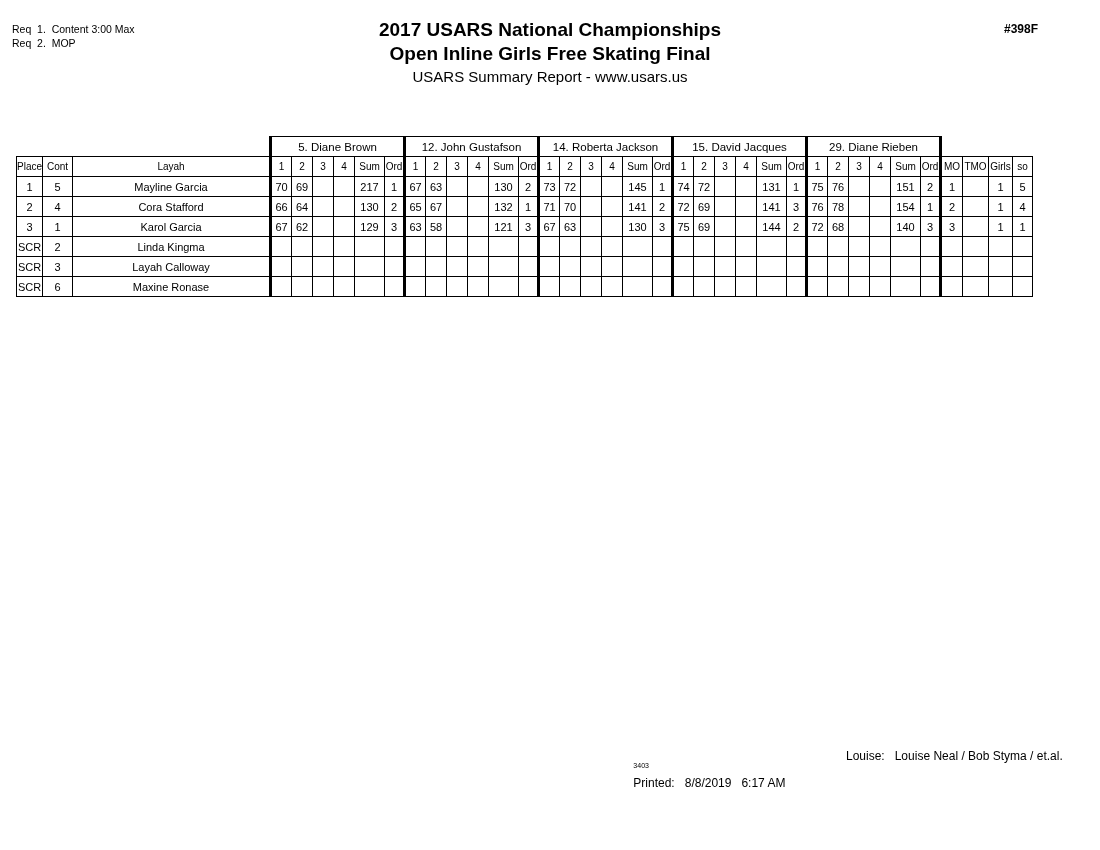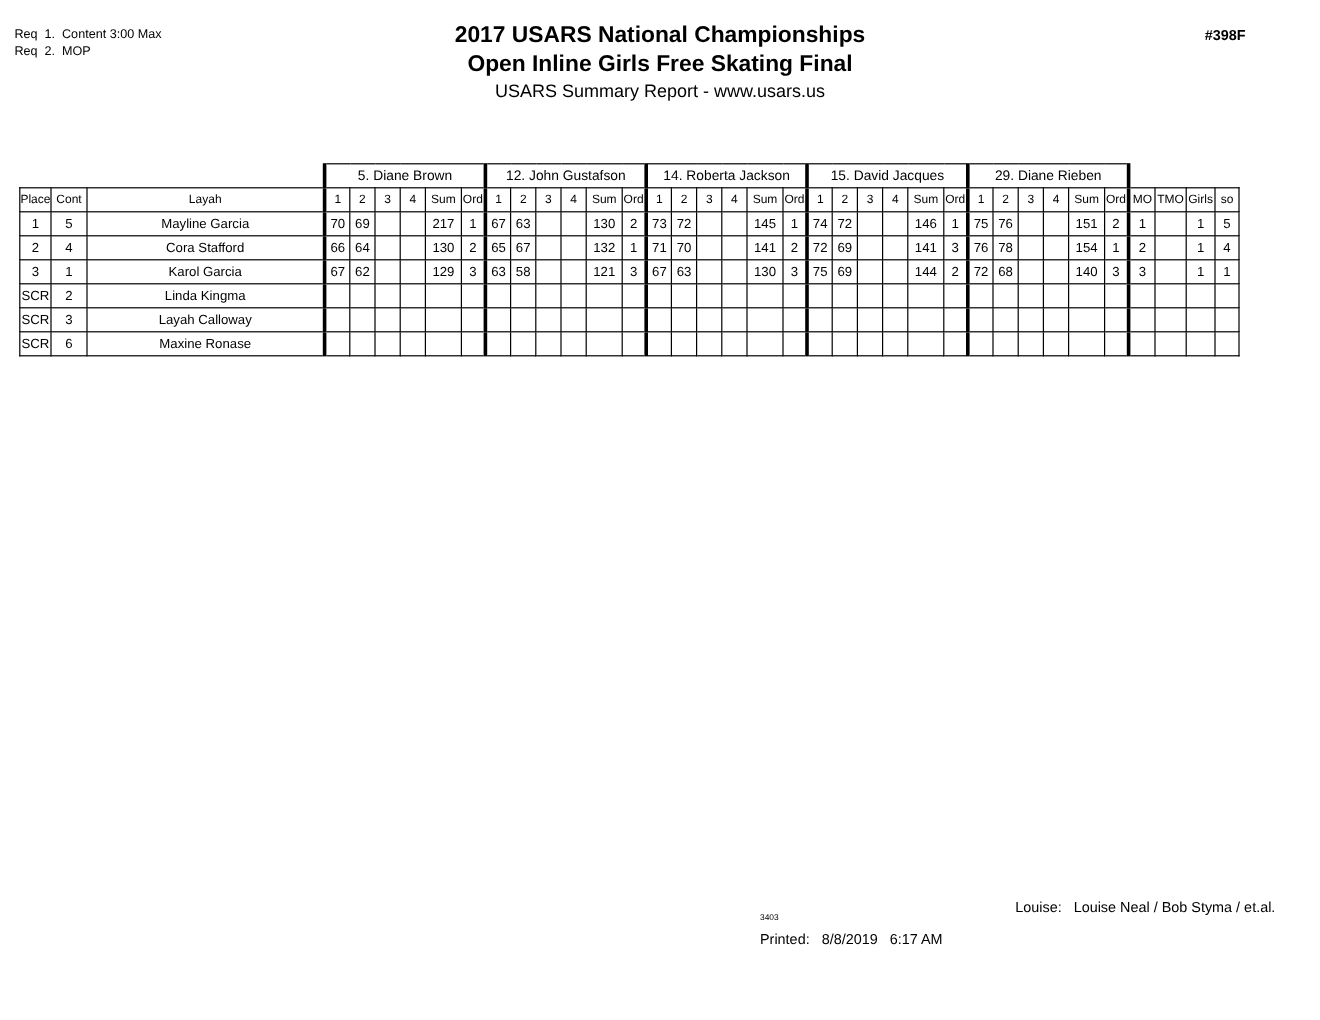--- a/index.html
+++ b/index.html
@@ -282,21 +282,21 @@
           <td class="val thick-left">73</td>
           <td class="val">72</td>
           <td class="val"></td>
           <td class="val"></td>
           <td class="sum">145</td>
           <td class="col-ord">1</td>
           <td class="val thick-left">74</td>
           <td class="val">72</td>
           <td class="val"></td>
           <td class="val"></td>
-          <td class="sum">146</td>
+          <td class="sum">131</td>
           <td class="col-ord">1</td>
           <td class="val thick-left">75</td>
           <td class="val">76</td>
           <td class="val"></td>
           <td class="val"></td>
           <td class="sum">151</td>
           <td class="col-ord thick-right">2</td>
           <td class="val">1</td>
           <td class="val"></td>
           <td class="val">1</td>

